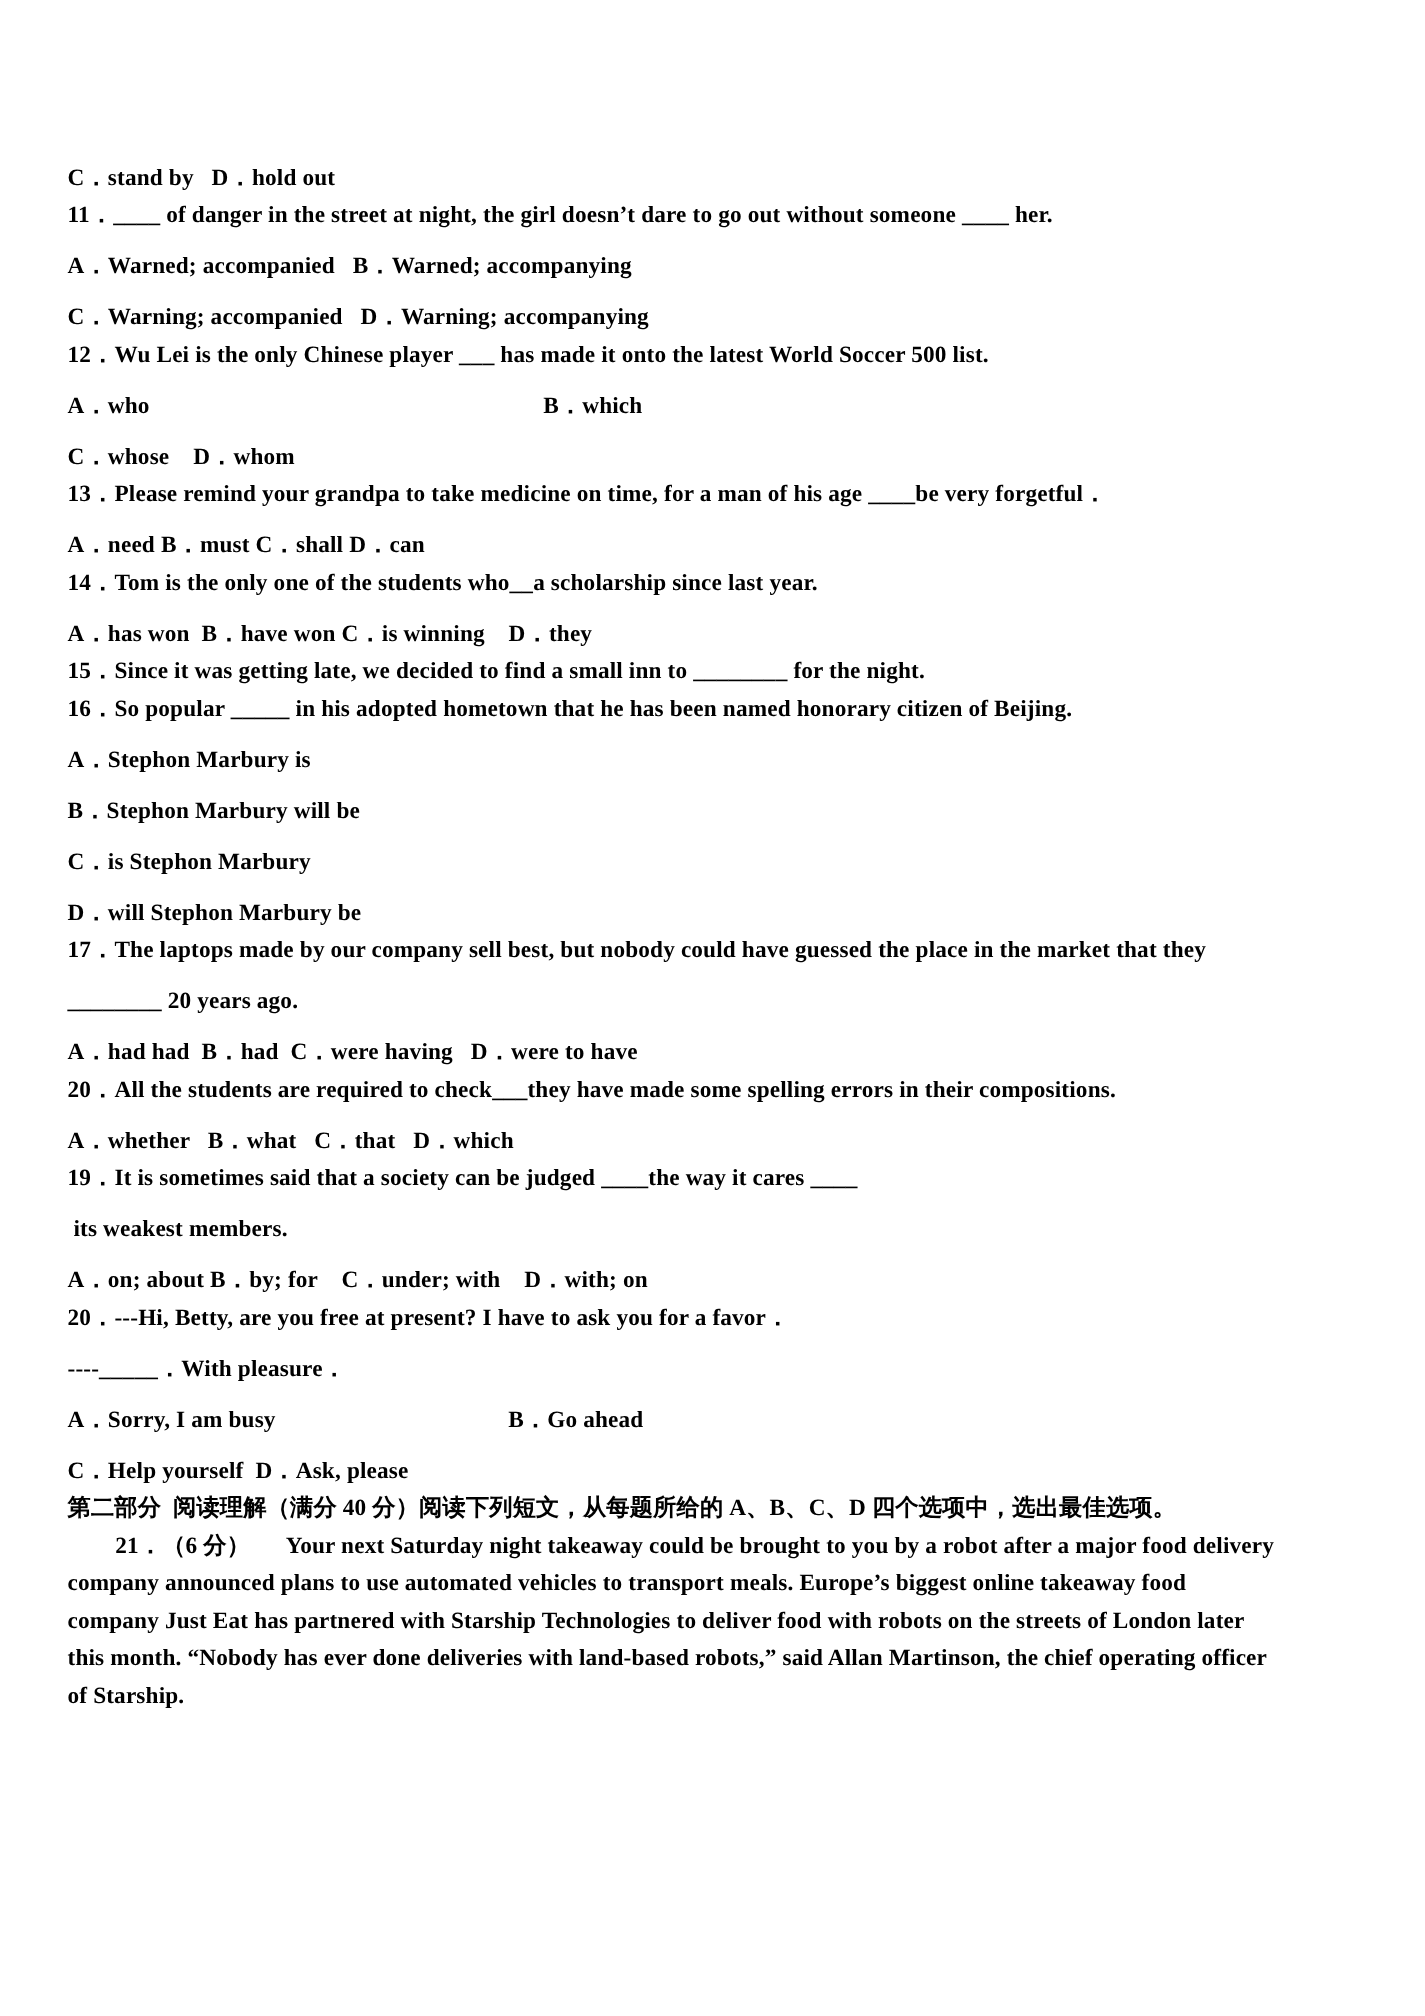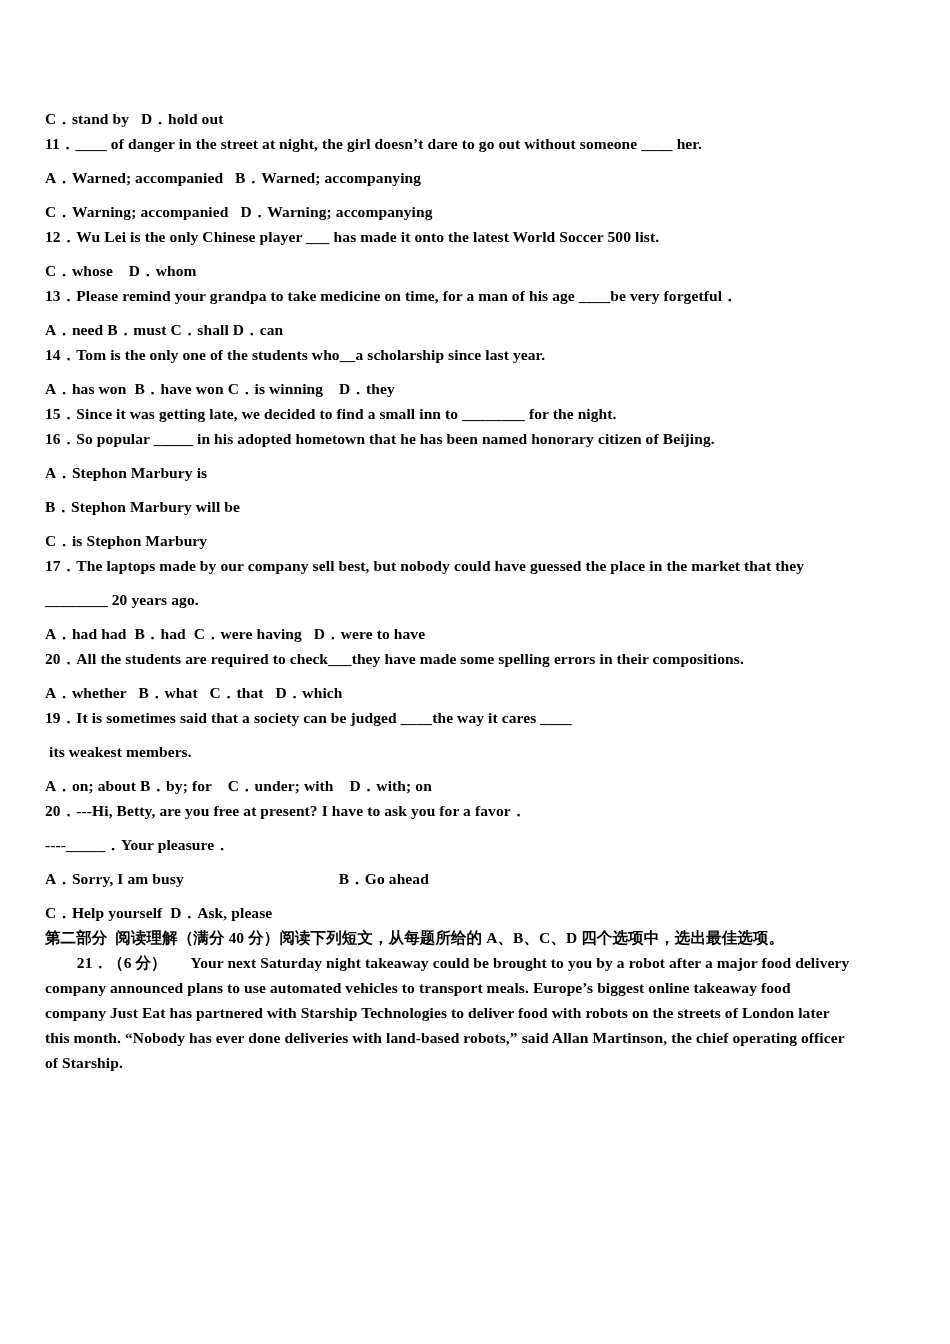--- a/index.html
+++ b/index.html
@@ -35,40 +35,42 @@
 </head>
 <body style="background: rgb(255, 255, 255); color: rgb(0, 0, 0);">
 
 <div class="page">
   <div class="doc-body">
       <div class="line opt">C．stand by   D．hold out</div>
       <div class="line">11．____ of danger in the street at night, the girl doesn’t dare to go out without someone ____ her.</div>
       <div class="line opt">A．Warned; accompanied   B．Warned; accompanying</div>
       <div class="line opt">C．Warning; accompanied   D．Warning; accompanying</div>
       <div class="line">12．Wu Lei is the only Chinese player ___ has made it onto the latest World Soccer 500 list.</div>
+      <div class="line opt">A．who                                                                  B．which</div>
       <div class="line opt">C．whose    D．whom</div>
       <div class="line">13．Please remind your grandpa to take medicine on time, for a man of his age ____be very forgetful．</div>
       <div class="line opt">A．need B．must C．shall D．can</div>
       <div class="line">14．Tom is the only one of the students who__a scholarship since last year.</div>
       <div class="line opt">A．has won  B．have won C．is winning    D．they</div>
       <div class="line">15．Since it was getting late, we decided to find a small inn to ________ for the night.</div>
       <div class="line">16．So popular _____ in his adopted hometown that he has been named honorary citizen of Beijing.</div>
       <div class="line opt">A．Stephon Marbury is</div>
       <div class="line opt">B．Stephon Marbury will be</div>
       <div class="line opt">C．is Stephon Marbury</div>
+      <div class="line opt">D．will Stephon Marbury be</div>
       <div class="line">17．The laptops made by our company sell best, but nobody could have guessed the place in the market that they</div>
       <div class="line opt">________ 20 years ago.</div>
       <div class="line opt">A．had had  B．had  C．were having   D．were to have</div>
       <div class="line">20．All the students are required to check___they have made some spelling errors in their compositions.</div>
       <div class="line opt">A．whether   B．what   C．that   D．which</div>
       <div class="line">19．It is sometimes said that a society can be judged ____the way it cares ____</div>
       <div class="line opt"> its weakest members.</div>
       <div class="line opt">A．on; about B．by; for    C．under; with    D．with; on</div>
       <div class="line">20．---Hi, Betty, are you free at present? I have to ask you for a favor．</div>
-      <div class="line opt">----_____．Your pleasure．</div>
+      <div class="line opt">----_____．With pleasure．</div>
       <div class="line opt">A．Sorry, I am busy                                       B．Go ahead</div>
       <div class="line opt">C．Help yourself  D．Ask, please</div>
       <div class="line">第二部分  阅读理解（满分 40 分）阅读下列短文，从每题所给的 A、B、C、D 四个选项中，选出最佳选项。</div>
       <div class="line">        21．（6 分）      Your next Saturday night takeaway could be brought to you by a robot after a major food delivery</div>
       <div class="line psg">company announced plans to use automated vehicles to transport meals. Europe’s biggest online takeaway food</div>
       <div class="line psg">company Just Eat has partnered with Starship Technologies to deliver food with robots on the streets of London later</div>
       <div class="line psg">this month. “Nobody has ever done deliveries with land-based robots,” said Allan Martinson, the chief operating officer</div>
       <div class="line psg">of Starship.</div>
     </div>
 </div>

